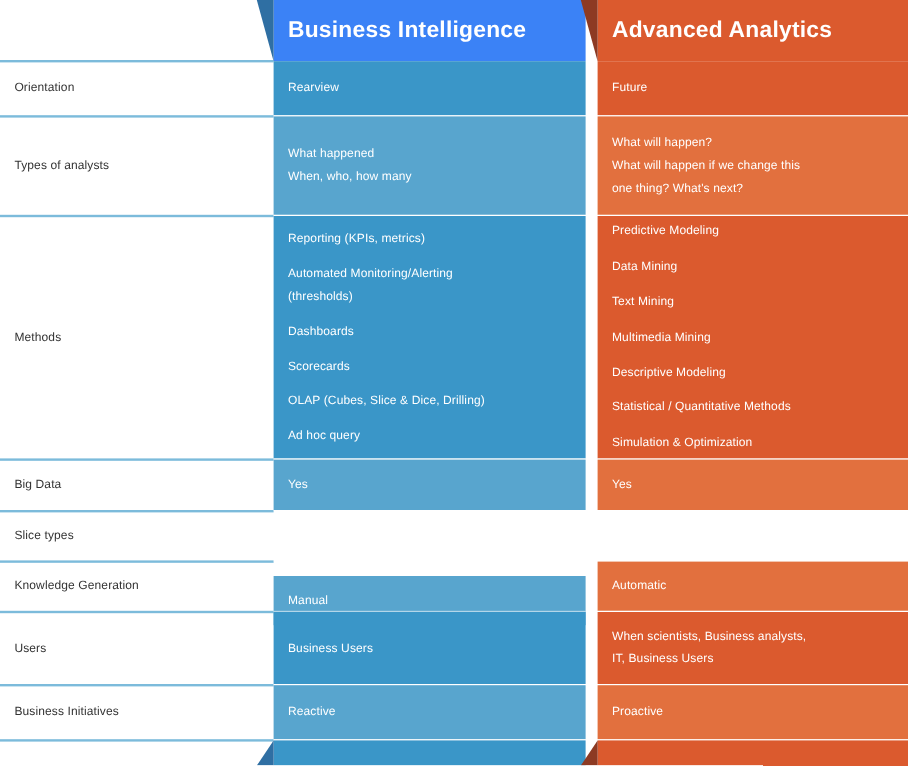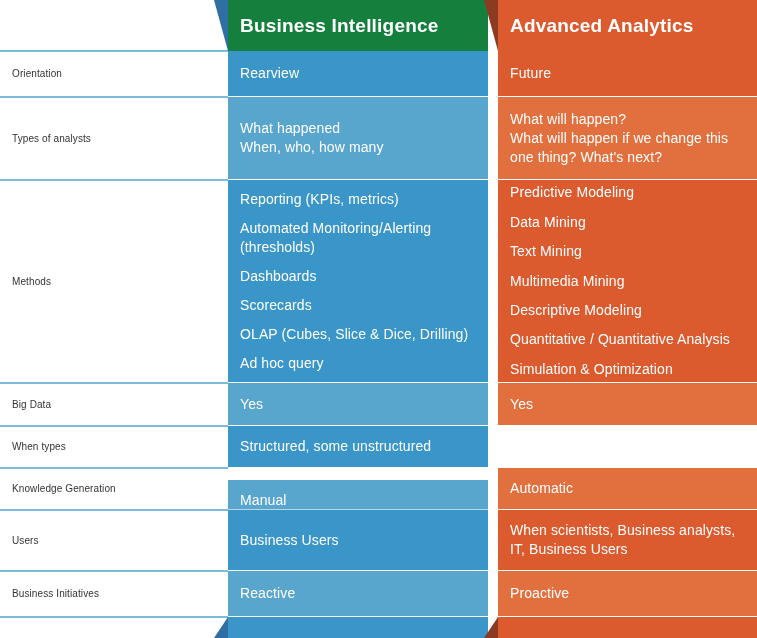--- a/index.html
+++ b/index.html
@@ -69,35 +69,35 @@
     height: 51px;
     box-sizing: border-box;
     display: flex;
     align-items: center;
     padding-left: 12px;
     color: #ffffff;
     font-size: 19px;
     font-weight: bold;
     letter-spacing: 0.2px;
   }
-  .val-col.blue .col-header { background: #15803d; }
+  .val-col.blue .col-header { background: #3b82f6; }
   .val-col.red  .col-header { background: #DB5A2E; }
 
   .val-cell {
     position: absolute;
     left: 0;
     width: 100%;
     box-sizing: border-box;
     display: flex;
     flex-direction: column;
     justify-content: center;
     padding-left: 12px;
     padding-right: 8px;
     color: #ffffff;
-    font-size: 14px;
+    font-size: 10px;
     line-height: 19px;
     letter-spacing: 0.1px;
     white-space: pre-line;
   }
   
   .val-col.blue .val-cell.shade-dark  { background: #3A96C8; }
   .val-col.blue .val-cell.shade-light { background: #58A5CE; }
   
   .val-col.red  .val-cell.shade-dark  { background: #DB5A2E; }
   .val-col.red  .val-cell.shade-light { background: #E2703E; }
@@ -185,21 +185,21 @@
     <div class="rule" style="top:616px"></div>
 
     <div class="label-cell no-rule" style="top:51px;  height:45px">Orientation</div>
 
     <div class="label-cell no-rule" style="top:97px;  height:82px">Types of analysts</div>
 
     <div class="label-cell no-rule" style="top:180px; height:202px">Methods</div>
 
     <div class="label-cell no-rule" style="top:383px; height:42px">Big Data</div>
 
-    <div class="label-cell no-rule" style="top:426px; height:41px">When types</div>
+    <div class="label-cell no-rule" style="top:426px; height:41px">Slice types</div>
 
     <div class="label-cell no-rule" style="top:468px; height:41px">Knowledge Generation</div>
 
     <div class="label-cell no-rule" style="top:510px; height:60px">Users</div>
 
     <div class="label-cell no-rule" style="top:571px; height:45px">Business Initiatives</div>
   </div>
 
   <div class="val-col blue">
 
@@ -221,21 +221,20 @@
         <div class="method-item">Scorecards</div>
         <div class="method-item">OLAP (Cubes, Slice &amp; Dice, Drilling)</div>
         <div class="method-item">Ad hoc query</div>
       </div>
     </div>
     <div class="hairline" style="top:382px"></div>
 
     <div class="val-cell shade-light" style="top:383px; height:42px">Yes</div>
     <div class="hairline" style="top:425px"></div>
 
-    <div class="val-cell shade-dark" style="top:426px; height:41px">Structured, some unstructured</div>
     <div class="hairline" style="top:467px"></div>
 
     <div class="val-cell shade-light" style="top:480px; height:41px">Manual</div>
     <div class="hairline" style="top:509px"></div>
 
     <div class="val-cell shade-dark" style="top:510px; height:60px">Business Users</div>
     <div class="hairline" style="top:570px"></div>
 
     <div class="val-cell shade-light" style="top:571px; height:45px">Reactive</div>
     <div class="hairline" style="top:616px"></div>
@@ -255,21 +254,21 @@
 one thing? What's next?</div>
     <div class="hairline" style="top:179px"></div>
 
     <div class="val-cell shade-dark" style="top:180px; height:202px">
       <div class="method-list">
         <div class="method-item">Predictive Modeling</div>
         <div class="method-item">Data Mining</div>
         <div class="method-item">Text Mining</div>
         <div class="method-item">Multimedia Mining</div>
         <div class="method-item">Descriptive Modeling</div>
-        <div class="method-item">Quantitative / Quantitative Analysis</div>
+        <div class="method-item">Statistical / Quantitative Methods</div>
         <div class="method-item">Simulation &amp; Optimization</div>
       </div>
     </div>
     <div class="hairline" style="top:382px"></div>
 
     <div class="val-cell shade-light" style="top:383px; height:42px">Yes</div>
     <div class="hairline" style="top:425px"></div>
 
     <div class="hairline" style="top:467px"></div>
 

